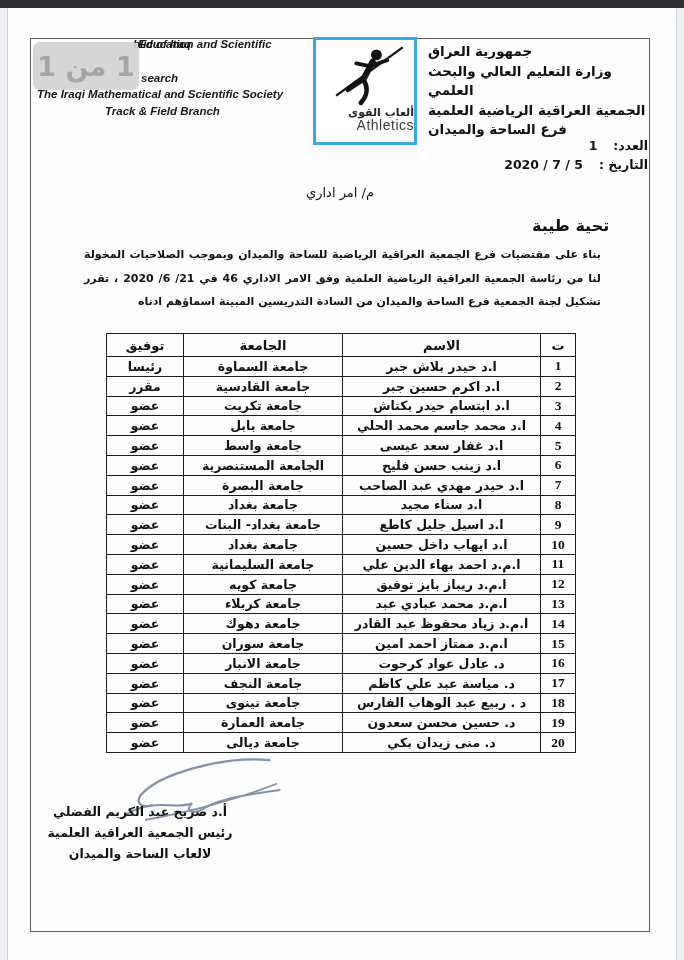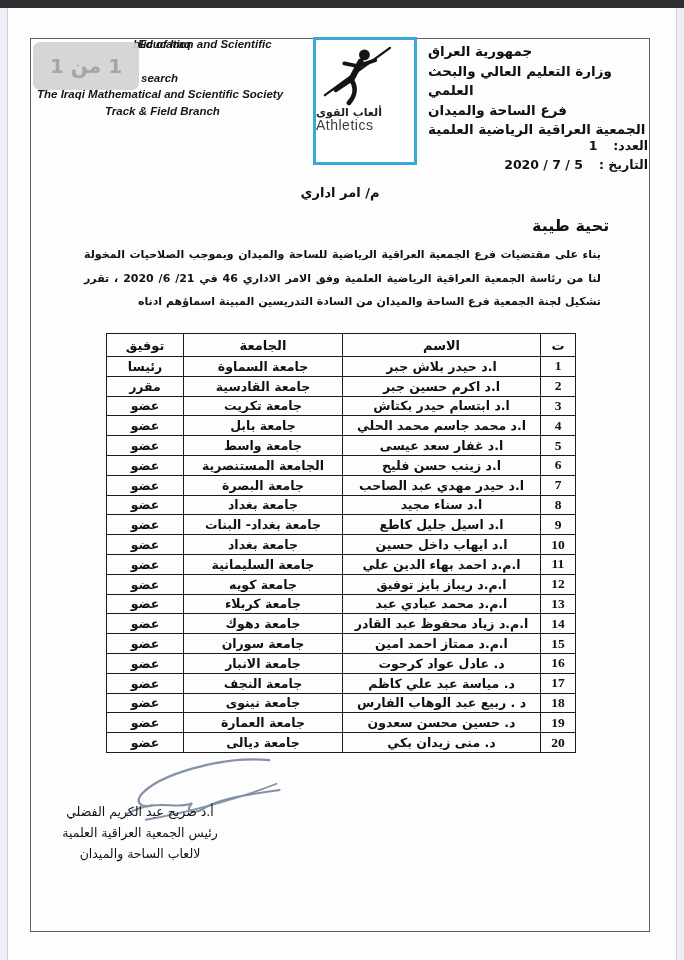--- a/index.html
+++ b/index.html
@@ -12,75 +12,75 @@
   .edge-strip.left  { left:0;  border-right:1px solid #c9cdd9; }
   .edge-strip.right { right:0; border-left:1px solid #c9cdd9; }
 
   .page-border { position:absolute; left:30px; top:38px; width:620px; height:894px;
                  border:1.5px solid #5f5f5f; background:transparent; }
 
   
   .watermark { position:absolute; left:33px; top:42px; width:106px; height:48px;
                background:rgba(211,211,211,0.92); border-radius:7px; z-index:6;
                display:flex; align-items:center; justify-content:center;
-               font-size:20px; font-weight:bold; color:#a5a5a5; direction:rtl; }
+               font-size:27px; font-weight:bold; color:#a5a5a5; direction:rtl; }
 
   
   .en-header { position:absolute; left:30px; top:36px; width:290px; height:90px; z-index:2;
                font-family:"Liberation Sans", sans-serif; font-style:italic; font-weight:bold;
                font-size:11.5px; color:#151515; }
   .en-header span { position:absolute; white-space:nowrap; }
   .en-l1 { left:103px; top:2px; }
   .en-l2 { left:108px; top:2px;text-align:right; }
   .en-l3 { left:111px; top:36px; }
   .en-l4 { left:7px;  top:52px; }
   .en-l5 { left:75px; top:69px; }
 
   
-  .logo-box { position:absolute; left:313px; top:37px; width:104px; height:128px;
+  .logo-box { position:absolute; left:313px; top:37px; width:104px; height:108px;
               background:#fff; border:3px solid #3aa9da; z-index:4;
-              display:flex; flex-direction:column; align-items:flex-start; }
+              display:flex; flex-direction:column; align-items:flex-end; }
   .logo-fig { width:86px; height:62px; margin-top:4px; }
   .logo-ar { font-size:11px; font-weight:bold; color:#222; line-height:13px; }
   .logo-en { font-family:"Liberation Sans", sans-serif; font-size:14px; font-weight:normal;
              color:#3b3b3b; letter-spacing:0.5px; line-height:13px; }
 
   
   .ar-header { position:absolute; left:428px; top:42px; width:228px; text-align:left;
                direction:rtl; font-weight:bold; font-size:13.5px; line-height:19.5px; z-index:2; }
 
   .num-date { position:absolute; right:36px; top:136px; width:180px; direction:rtl;
               font-weight:bold; font-size:12.5px; line-height:19px; z-index:2; }
   .num-date .row { display:flex; flex-direction:row; }
   .num-date .lbl { white-space:nowrap; }
   .num-date .val { margin-right:16px; white-space:nowrap; }
 
   .subject { position:absolute; left:255px; top:185px; width:170px; text-align:center;
-             direction:rtl; font-weight:bold; font-size:13px; }
+             direction:rtl; font-weight:normal; font-size:13px; }
   .greeting { position:absolute; left:532px; top:216px; direction:rtl;
               font-weight:bold; font-size:16px; }
 
   .body-par { position:absolute; left:84px; top:243px; width:517px; direction:rtl;
               text-align:justify; font-weight:bold; font-size:11px; line-height:23.5px; }
 
   
   .members { position:absolute; left:106px; top:333px; width:469px; direction:rtl;
              border-collapse:collapse; table-layout:fixed; font-weight:bold; font-size:12.5px; }
   .members th, .members td { border:1.4px solid #1c1c1c; text-align:center;
                              padding:0 2px; overflow:hidden; white-space:nowrap; }
   .members th { height:23px; font-size:13px; }
   .members td { height:19.8px; }
   col.c-no { width:35px; } col.c-name { width:198px; }
   col.c-uni { width:159px; } col.c-role { width:77px; }
   .members td.no-cell { font-family:"Liberation Serif", serif; font-size:13.5px; }
 
   
   .sig-svg { position:absolute; left:115px; top:747px; z-index:2; }
   .sig-block { position:absolute; left:40px; top:801px; width:200px; text-align:center;
-               direction:rtl; font-weight:normal; font-size:12.5px; line-height:21px; z-index:2; }
+               direction:rtl; font-weight:bold; font-size:12.5px; line-height:21px; z-index:2; }
 </style>
 </head>
 <body>
 
 <div class="stage">
 
   <div class="top-bar"></div>
   <div class="edge-strip left"></div>
   <div class="edge-strip right"></div>
 
@@ -106,22 +106,22 @@
       <path d="M40,46 L20,59" stroke="#141414" stroke-width="6" stroke-linecap="round" fill="none"></path>
       <path d="M40,46 C47,56 45,67 37,76" stroke="#141414" stroke-width="6" stroke-linecap="round" fill="none"></path>
     </svg>
     <div class="logo-ar">ألعاب القوى</div>
     <div class="logo-en">Athletics</div>
   </div>
 
   <div class="ar-header">
     <div>جمهورية العراق</div>
     <div>وزارة التعليم العالي والبحث العلمي</div>
+    <div>الجمعية العراقية الرياضية العلمية</div>
     <div>فرع الساحة والميدان</div>
-    <div>الجمعية العراقية الرياضية العلمية</div>
   </div>
 
   <div class="num-date">
     <div class="row">
       <span class="lbl">العدد:</span>
       <span class="val">1</span>
     </div>
     <div class="row">
       <span class="lbl">التاريخ :</span>
       <span class="val">5 / 7 / 2020</span>

